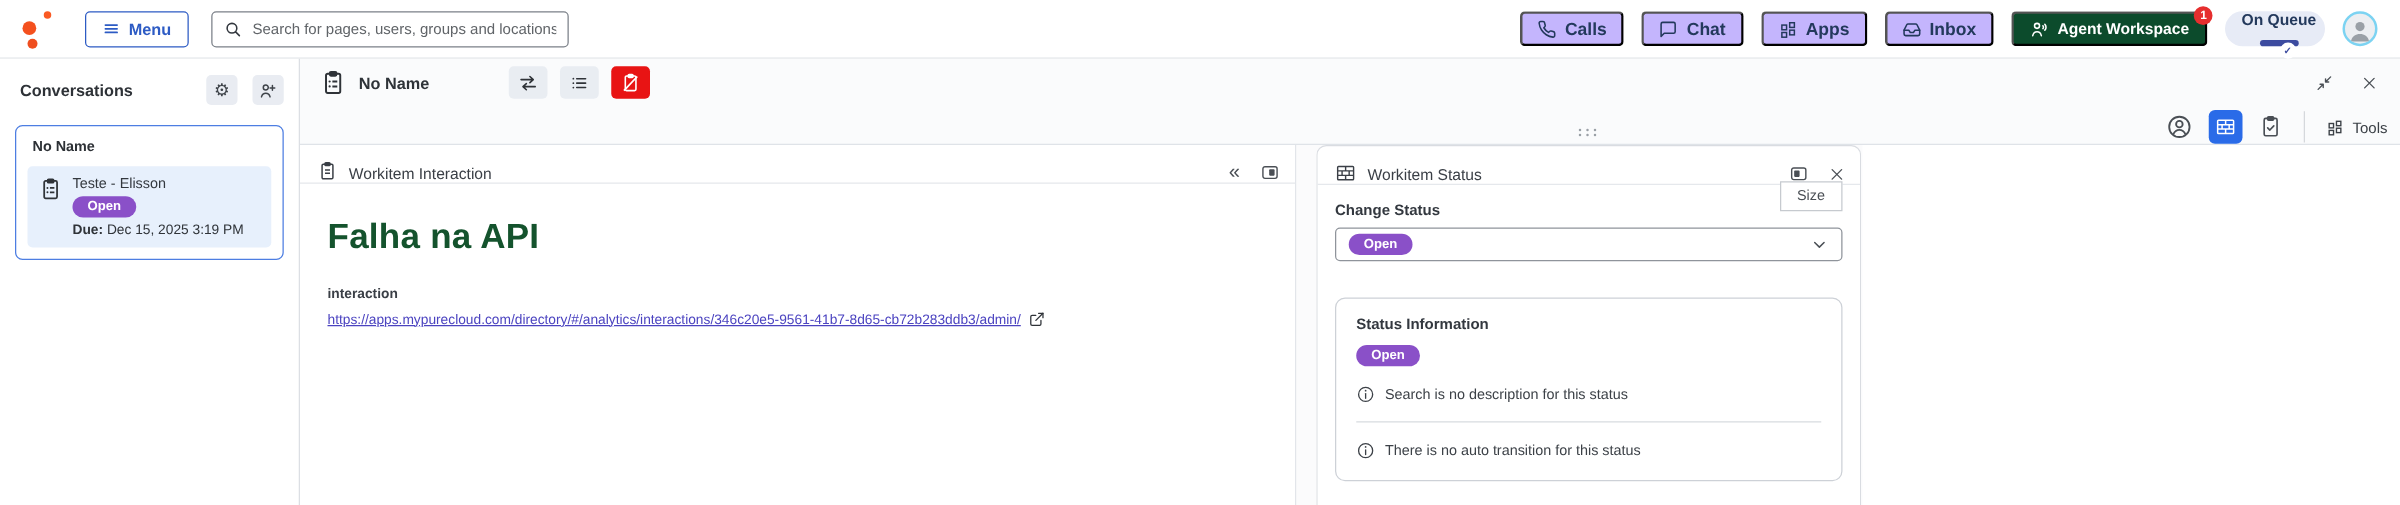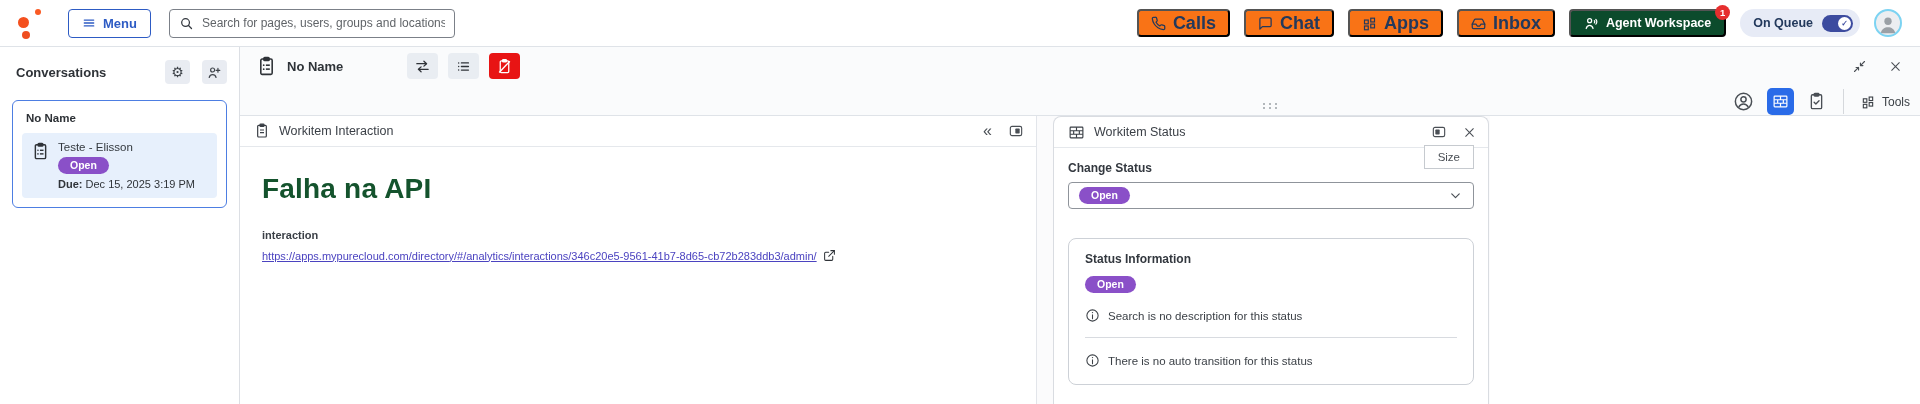--- a/index.html
+++ b/index.html
@@ -17,29 +17,29 @@
   .logo .d3 { width:8px; height:8px; left:4px; top:25px; background:#ef4e1f; }
   .menu-btn { margin-left:26px; height:29px; border:1px solid #2d5bc4; border-radius:4px; background:#fff;
               color:#2d5bc4; font-weight:bold; font-size:13px; display:flex; align-items:center; gap:7px;
               padding:0 13px; cursor:pointer; }
   .search-box { margin-left:18px; width:286px; height:29px; border:1px solid #7b8088; border-radius:4px;
                 background:#fff; display:flex; align-items:center; padding:0 9px; gap:8px; }
   .search-box input { border:none; outline:none; flex:1; font-size:12px; font-family:"Liberation Sans", sans-serif; color:#2f3338; background:transparent; }
   .search-box input::placeholder { color:#606468; }
   .tb-spacer { flex:1; }
   .tb-right { display:flex; align-items:center; gap:14px; margin-right:4px; }
-  .chip { height:28px; background:#f97316; border-radius:4px; color:#23395c; font-size:18px; font-weight:bold;
+  .chip { height:28px; background:#c4b5fd; border-radius:4px; color:#23395c; font-size:14px; font-weight:bold;
           display:flex; align-items:center; gap:7px; padding:0 12px; cursor:pointer; }
   .chip svg { stroke:#23395c; }
   .aw-btn { position:relative; height:28px; background:#0c4b2c; border-radius:4px; color:#fff; font-size:12.5px;
             font-weight:bold; display:flex; align-items:center; gap:7px; padding:0 13px; cursor:pointer; }
   .aw-badge { position:absolute; top:-6px; right:-6px; min-width:15px; height:15px; background:#e62e2e; color:#fff;
               border-radius:8px; font-size:9.5px; font-weight:bold; display:flex; align-items:center; justify-content:center; padding:0 3px; }
   .on-queue { height:28px; background:#e7ebf6; border-radius:14px; display:flex; align-items:center; gap:9px;
-              padding:0 7px 0 13px; color:#23395c; font-size:12.5px; font-weight:bold; cursor:pointer; }
+              padding:0 7px 0 13px; color:#23395c; font-size:12.5px; font-weight:bold; cursor:pointer;flex-direction:column; }
   .toggle { position:relative; width:31px; height:17px; background:#3c4b9f; border-radius:9px; }
   .toggle .knob { position:absolute; top:2px; right:2px; width:13px; height:13px; background:#fff; border-radius:50%;
                   display:flex; align-items:center; justify-content:center; font-size:8px; color:#3c4b9f; font-weight:bold; }
   .avatar { width:28px; height:28px; border-radius:50%; border:2.5px solid #7cd3f2; background:#eceef1;
             display:flex; align-items:flex-end; justify-content:center; overflow:hidden; cursor:pointer; }
 
   
   .sidebar { position:absolute; left:0; top:47px; width:240px; height:357px; background:#fff; border-right:1px solid #dcdfe4; }
   .sb-head { display:flex; align-items:center; padding:13px 12px 6px 16px; gap:12px; }
   .sb-title { font-size:13px; font-weight:bold; color:#2e3237; flex:1; }
@@ -72,21 +72,21 @@
   .rail-btn { background:none; border:none; color:#4a4f55; cursor:pointer; display:flex; align-items:center; }
   .rail-btn.active { width:27px; height:27px; background:#2a6be8; border-radius:5px; color:#fff; justify-content:center; }
   .rail-div { width:1px; height:25px; background:#d5d8dc; margin:0 4px; }
   .rail-tools { display:flex; align-items:center; gap:7px; color:#3b4046; font-size:12px; background:none; border:none; cursor:pointer; }
 
   
   .lower { position:absolute; left:240px; top:116px; width:1680px; height:288px; background:#fbfbfc; }
   .right-white { position:absolute; left:1250px; top:0; width:430px; height:288px; background:#fff; }
 
   .ipanel { position:absolute; left:0; top:0; width:797px; height:288px; background:#fff; border-right:1px solid #e2e5ea; }
-  .panel-head { height:31px; display:flex; align-items:center; padding:0 12px 0 14px; border-bottom:1px solid #e5e8ec; gap:9px; }
+  .panel-head { height:31px; display:flex; align-items:flex-end; padding:0 12px 0 14px; border-bottom:1px solid #e5e8ec; gap:9px; }
   .panel-head-title { font-size:12.5px; color:#3a3f46; }
   .panel-head-right { margin-left:auto; display:flex; align-items:center; gap:16px; }
   .chev-dbl { font-size:16px; color:#4a4f55; line-height:1; }
   .ipanel-body { padding:26px 24px 0 22px; }
   .doc-title { font-size:28px; font-weight:bold; color:#14532d; letter-spacing:.2px; }
   .field-label { margin-top:24px; font-size:11px; font-weight:bold; color:#3a3f46; }
   .link-row { margin-top:8px; display:flex; align-items:center; gap:6px; }
   .link { font-size:11px; color:#4b43c0; text-decoration:underline; cursor:pointer; word-break:break-all; }
 
   .scard { position:absolute; left:813px; top:0; width:436px; height:288px; background:#fff;

